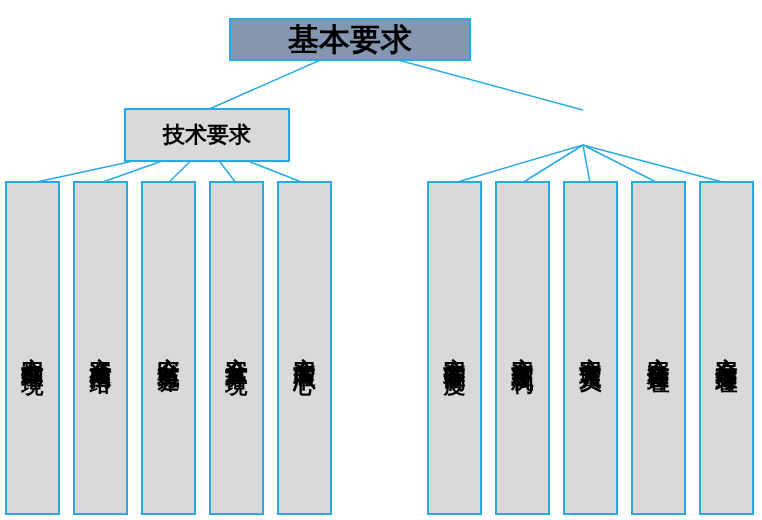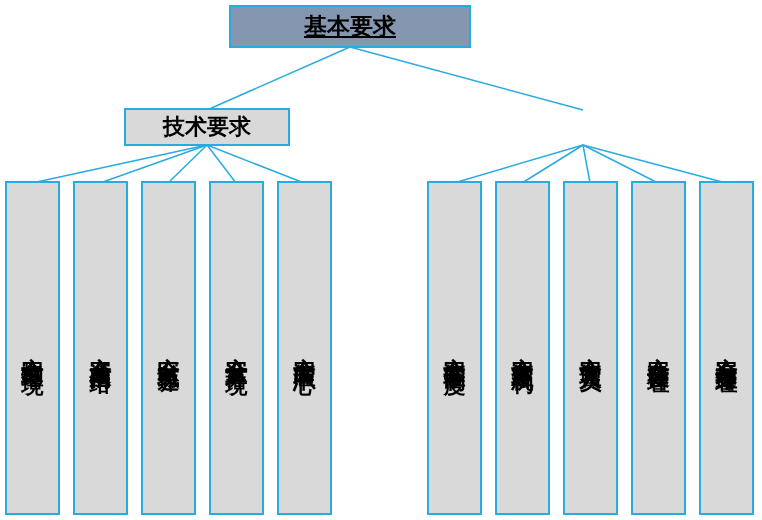--- a/index.html
+++ b/index.html
@@ -37,27 +37,26 @@
     z-index:1;
     box-sizing:border-box;
     border:2px solid var(--border);
     display:flex;
     align-items:center;
     justify-content:center;
     color:var(--text);
     font-weight:bold;
   }
   .node-root{
-    left:229px;top:5px;width:242px;height:43px;
+    left:229px;top:18px;width:242px;height:43px;
     background:var(--root-fill);
-    font-size:23px;
-    text-decoration:underline;
+    font-size:31px;
   }
   .node-branch{
-    top:108px;width:166px;height:38px;
+    top:108px;width:166px;height:54px;
     background:var(--node-fill);
     font-size:22px;
     text-align:right;
   }
   .node-branch.left{left:124px;}
   .node-branch.right{left:500px;}
   .node-leaf{
     top:181px;width:55px;height:334px;
     background:var(--node-fill);
     font-size:22px;

